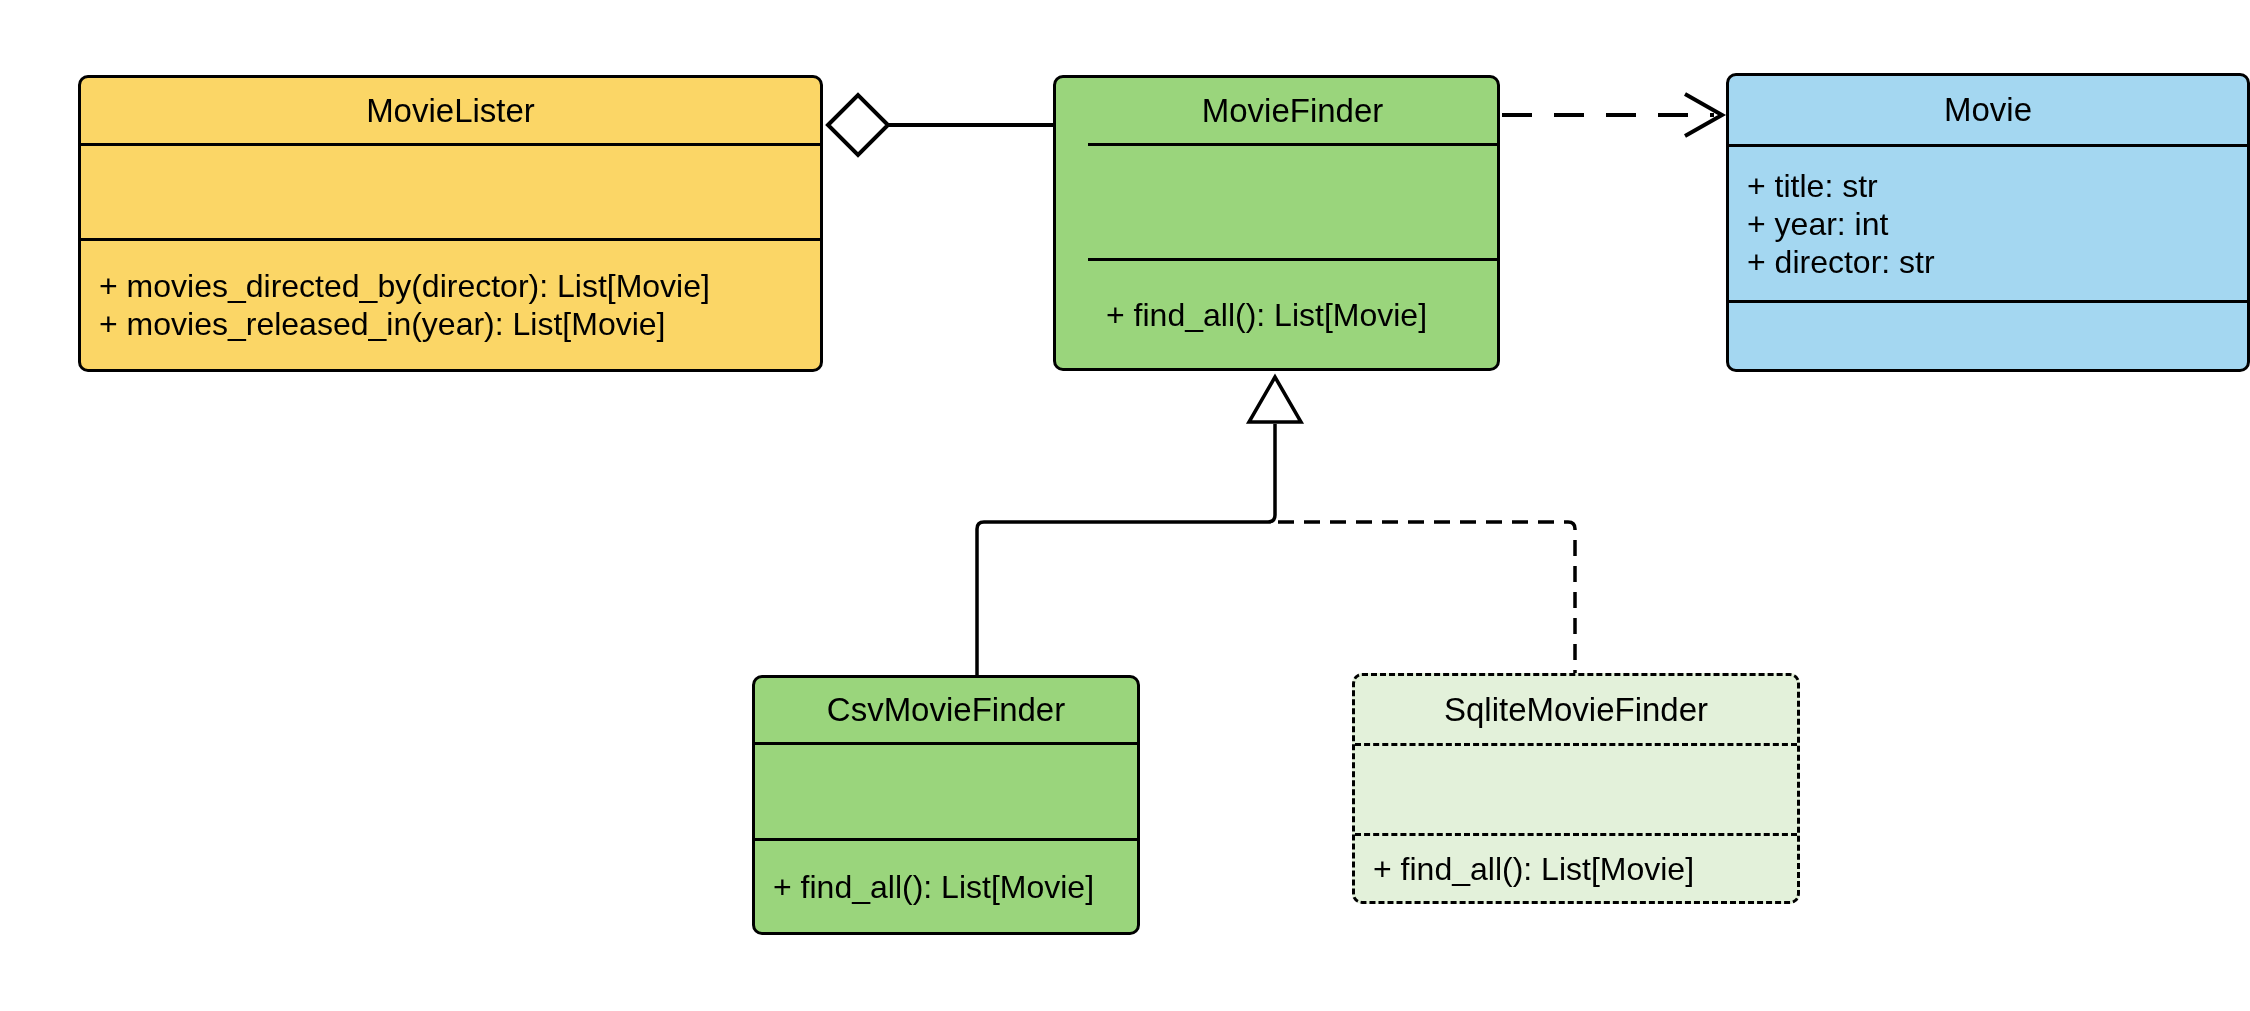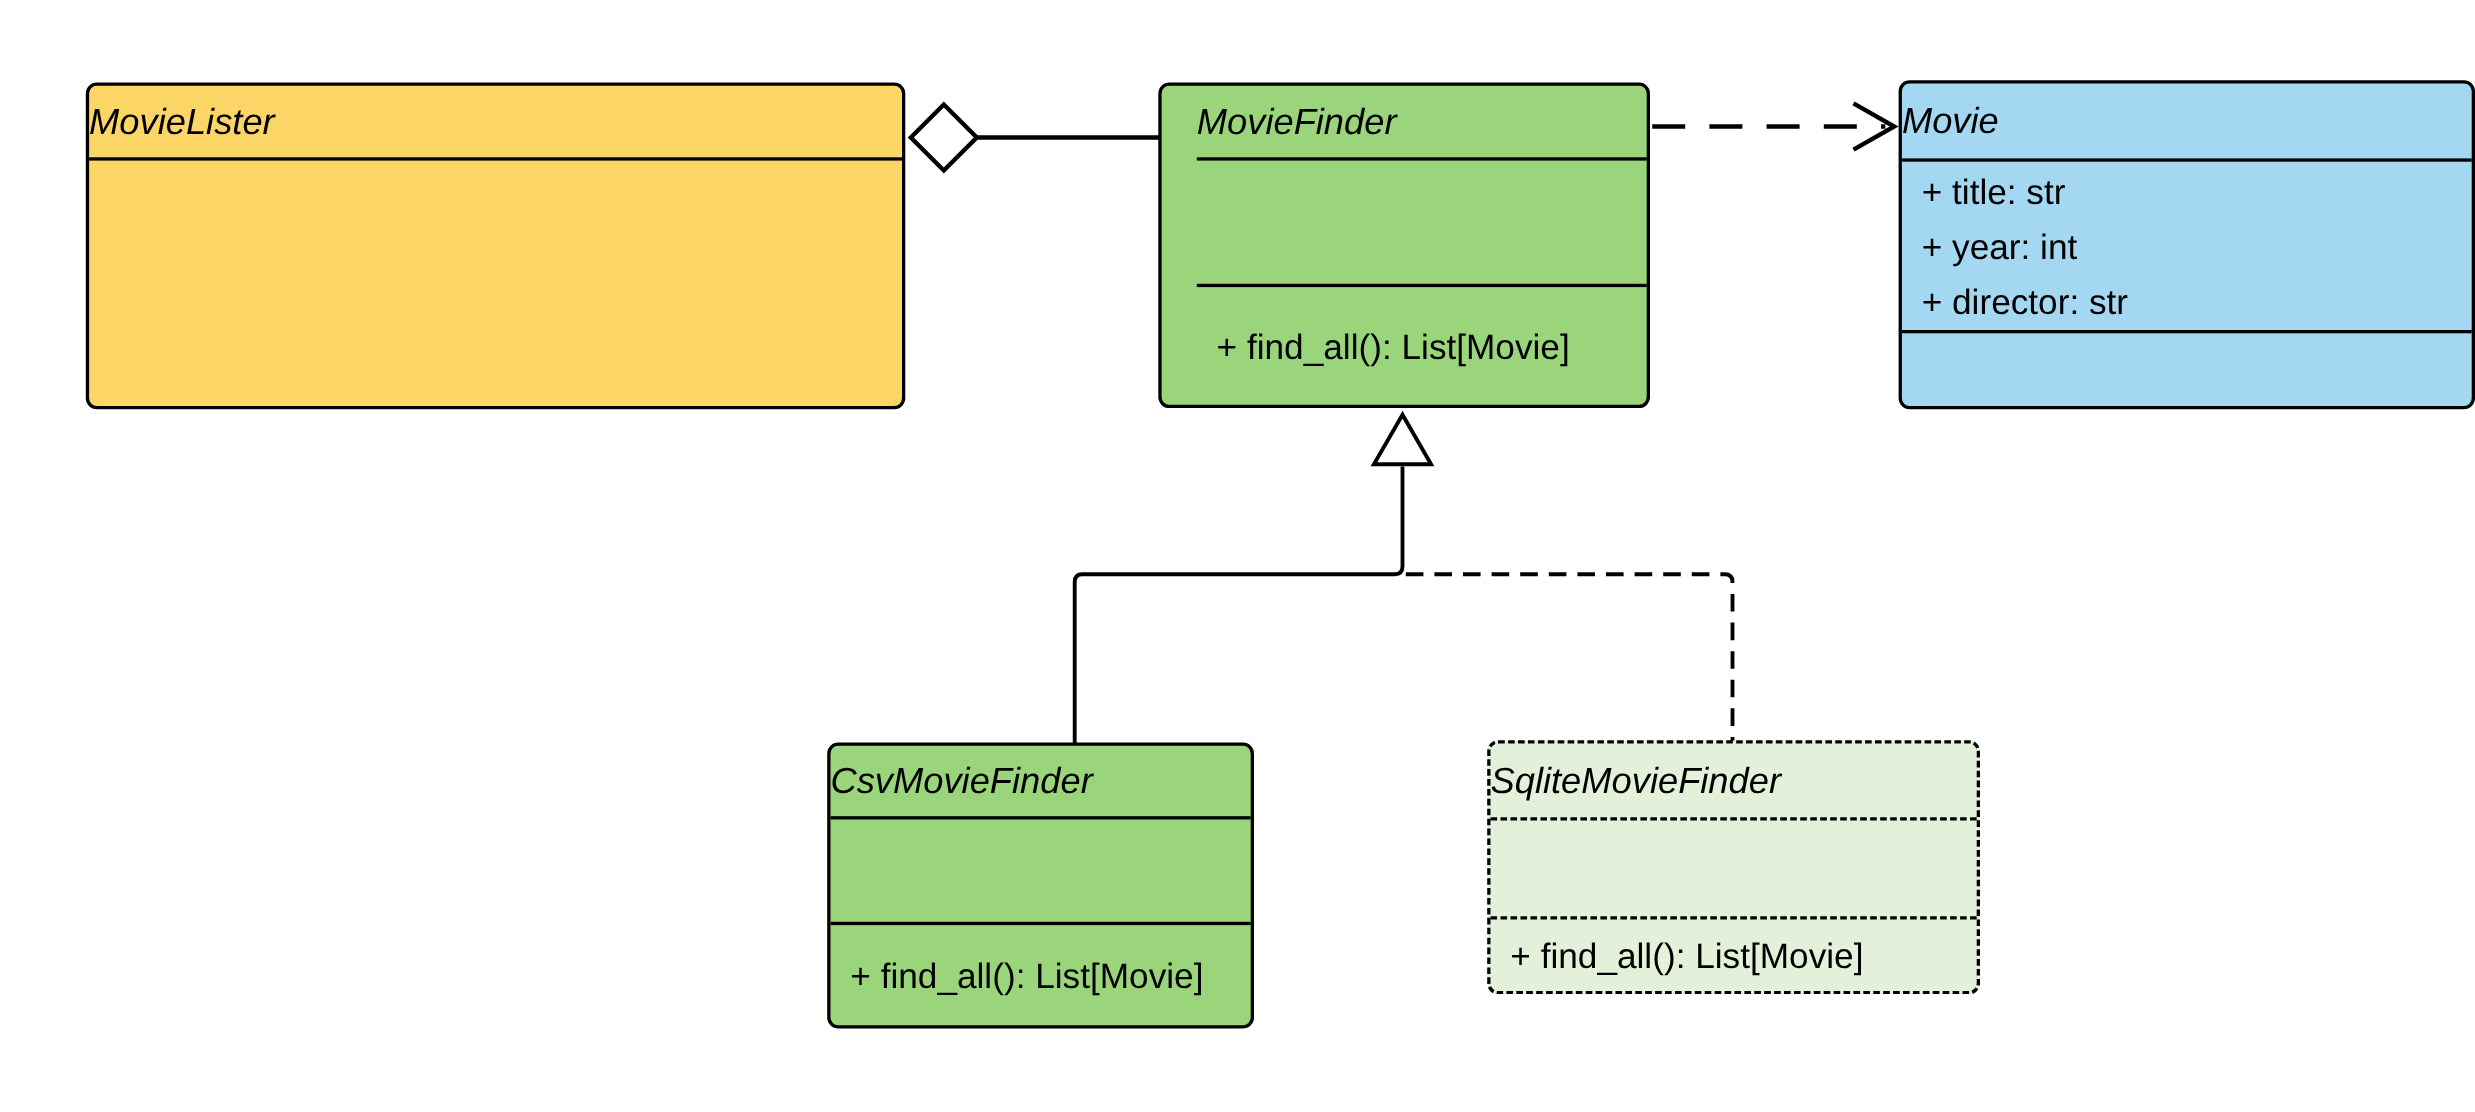--- a/index.html
+++ b/index.html
@@ -24,31 +24,30 @@
   }
   .uml-class.dashed { border-style: dashed; }
 
   .compartment {
     box-sizing: border-box;
     display: flex;
     flex-direction: column;
     justify-content: center;
   }
   .compartment.title {
+    align-items: center;
     font-size: 33px;
-    font-style: italic;
   }
   .compartment.members {
     align-items: flex-start;
     border-top: 3px solid #000000;
     padding-left: 18px;
     padding-right: 6px;
     font-size: 32px;
     line-height: 38px;
-    gap: 12px;
   }
   .uml-class.dashed .compartment.members { border-top-style: dashed; }
   .member-line { white-space: nowrap; }
 
   
   #box-movielister { left: 78px;  top: 75px;  width: 745px; height: 297px; }
   #box-movielister .title   { height: 65px; }
   #box-movielister .attrs   { height: 95px; }
   #box-movielister .methods { flex: 1 1 auto; }
 
@@ -110,20 +109,24 @@
     </g>
 
     <polygon points="1275,377 1249,422 1301,422" fill="#FFFFFF" stroke-width="3.5" stroke-linejoin="miter"></polygon>
   </svg>
 
   <div id="box-movielister" class="uml-class" style="background-color: rgb(251, 214, 102);">
     <div class="compartment title">
       <span>MovieLister</span>
     </div>
     <div class="compartment members attrs"></div>
+    <div class="compartment members methods">
+      <div class="member-line">+ movies_directed_by(director): List[Movie]</div>
+      <div class="member-line">+ movies_released_in(year): List[Movie]</div>
+    </div>
   </div>
 
   <div id="box-moviefinder" class="uml-class" style="background-color: rgb(154, 213, 124); padding-left: 32px;">
     <div class="compartment title">
       <span>MovieFinder</span>
     </div>
     <div class="compartment members attrs"></div>
     <div class="compartment members methods">
       <div class="member-line">+ find_all(): List[Movie]</div>
     </div>

